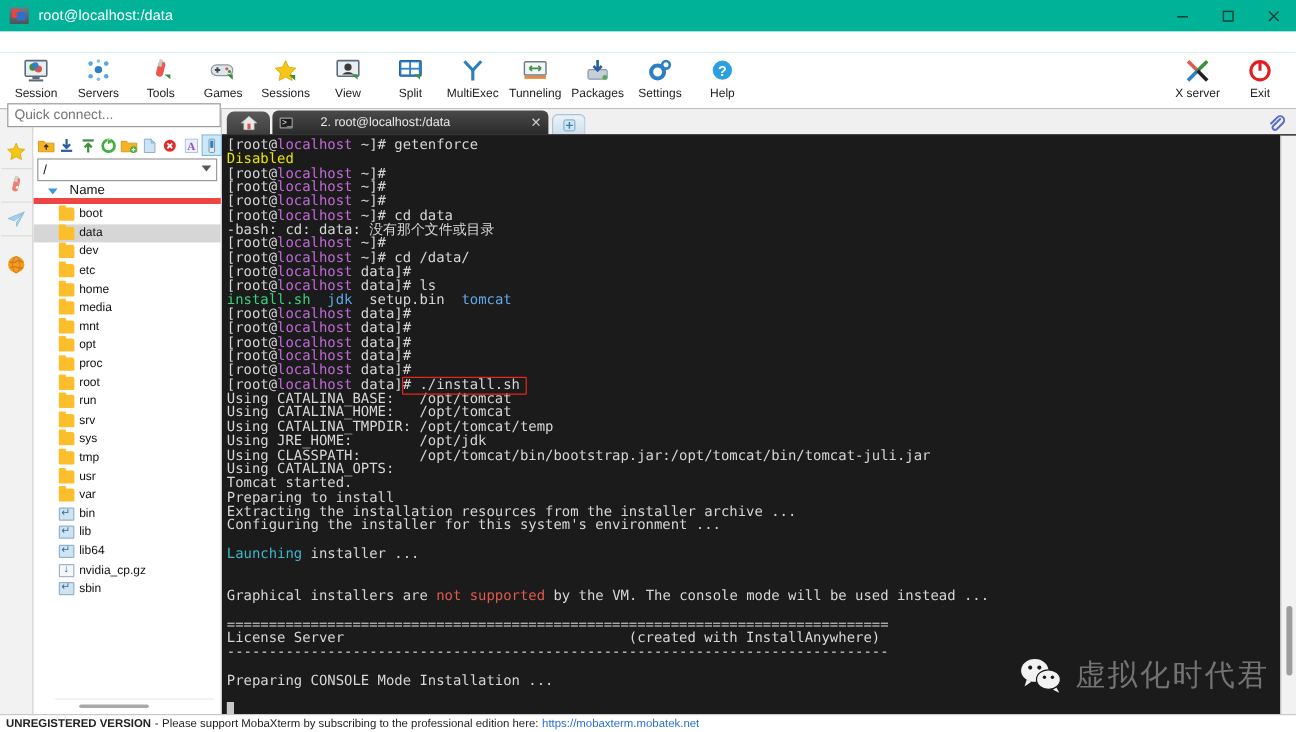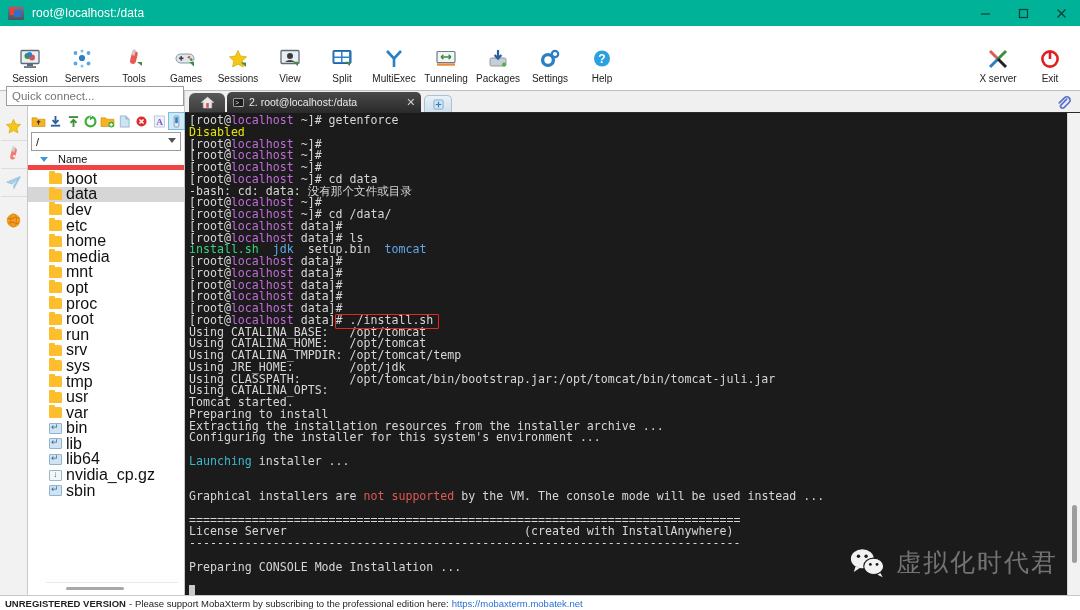--- a/index.html
+++ b/index.html
@@ -171,21 +171,21 @@
     border-bottom: 5px solid #ef4444;
   }
   .colhdr .sortarrow {
     width: 0; height: 0; margin-right: 10px; margin-left: 8px;
     border-left: 4px solid transparent;
     border-right: 4px solid transparent;
     border-top: 5px solid #3b9ad9;
   }
   .filelist {
     flex: 1; overflow: hidden;
-    font-size: 16px; color: #111;
+    font-size: 10px; color: #111;
     padding-top: 1px;
   }
   .frow {
     height: 15.6px; display: flex; align-items: center;
     padding-left: 21px;
   }
   .frow.sel { background: #d6d6d6; }
   .fico { width: 13px; height: 11px; margin-right: 4px; flex: none; position: relative; }
   .fico.folder {
     background: #fdbe2c;
@@ -249,21 +249,21 @@
     border-radius: 6px 6px 0 0;
     display: flex; align-items: center; justify-content: center;
   }
   .tab {
     height: 20px; margin-left: 2px;
     background: linear-gradient(#4a4a4a,#2b2b2b);
     border-radius: 5px 5px 0 0;
     display: flex; align-items: center;
     padding: 0 6px 0 6px;
     color: #e8e8e8; font-size: 10.5px;
-    gap: 5px;
+    gap: 23px;
   }
   .tab .termico {
     width: 11px; height: 9px; background: #1d1d1d;
     border: 1px solid #9a9a9a; border-radius: 1px;
     font-size: 7px; color: #ddd; line-height: 8px; text-align: left;
     padding-left: 1px;
   }
   .tab .closex { margin-left: 44px; color: #cfcfcf; font-size: 11px; }
   .newtab {
     width: 28px; height: 17px; margin-left: 3px;

